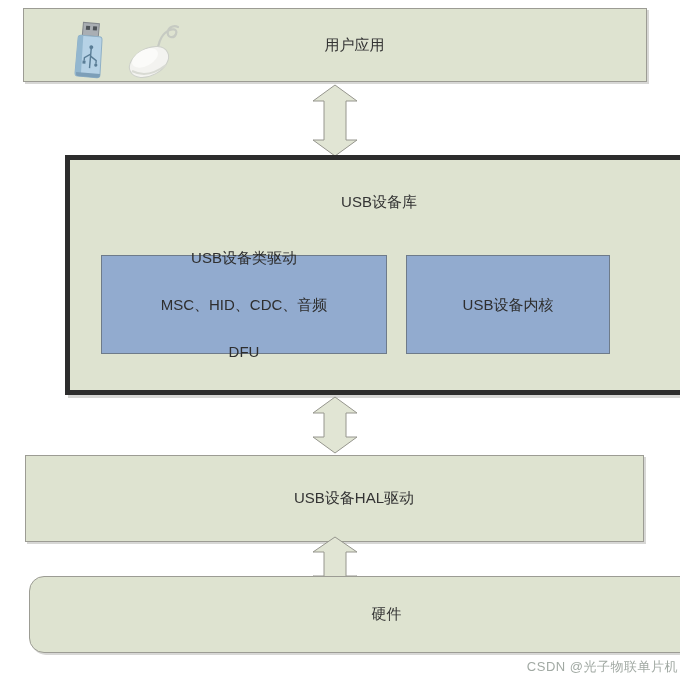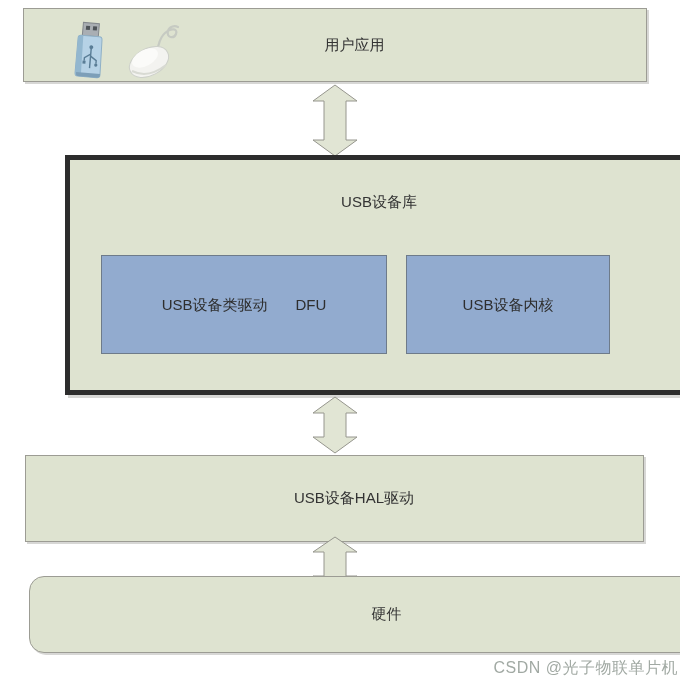--- a/index.html
+++ b/index.html
@@ -42,21 +42,21 @@
     position: absolute;
     top: 33px; left: 0; width: 100%;
     text-align: center;
     font-size: 15px;
   }
   .inner-box {
     position: absolute;
     background: #92abcf;
     border: 1px solid #6e7b8a;
     display: flex;
-    flex-direction: row;
+    flex-direction: column;
     align-items: center;
     justify-content: center;
     font-size: 15px;
     line-height: 19px;
     text-align: left;
     color: #2e2e2e;
     gap: 28px;
   }
   .inner-class-driver { left: 31px;  top: 95px; width: 286px; height: 99px; }
   .inner-core         { left: 336px; top: 95px; width: 204px; height: 99px; }
@@ -66,21 +66,21 @@
   .arrow-3 { top: 536px; height: 56px; }
   .arrow svg { display: block; width: 100%; height: 100%; }
   .icon { position: absolute; }
   .icon-usb-drive { left: 40px; top: 11px; width: 50px; height: 62px; }
   .icon-mouse     { left: 98px; top: 10px; width: 62px; height: 63px; }
   .app-label { position: relative; z-index: 1; }
   .watermark {
     position: absolute;
     right: 2px;
     top: 658px;
-    font-size: 16px;
+    font-size: 13px;
     color: rgba(130,140,132,0.75);
     letter-spacing: 0.5px;
   }
 </style>
 </head>
 <body>
 
 <div class="canvas">
 
   <div class="box box-user-app">
@@ -118,20 +118,21 @@
   <div class="arrow arrow-1">
     <svg viewBox="0 0 46 73" preserveAspectRatio="none" xmlns="http://www.w3.org/2000/svg">
       <polygon points="23,1 45,17 34,17 34,56 45,56 23,72 1,56 12,56 12,17 1,17" fill="#e1e5d4" stroke="#96968e" stroke-width="1"></polygon>
     </svg>
   </div>
 
   <div class="box box-usb-lib">
     <div class="lib-title">USB设备库</div>
     <div class="inner-box inner-class-driver">
       <div>USB设备类驱动</div>
+      <div>MSC、HID、CDC、音频</div>
       <div>DFU</div>
     </div>
     <div class="inner-box inner-core">
       <div>USB设备内核</div>
     </div>
   </div>
 
   <div class="arrow arrow-2">
     <svg viewBox="0 0 46 58" preserveAspectRatio="none" xmlns="http://www.w3.org/2000/svg">
       <polygon points="23,1 45,17 34,17 34,41 45,41 23,57 1,41 12,41 12,17 1,17" fill="#e1e5d4" stroke="#96968e" stroke-width="1"></polygon>

